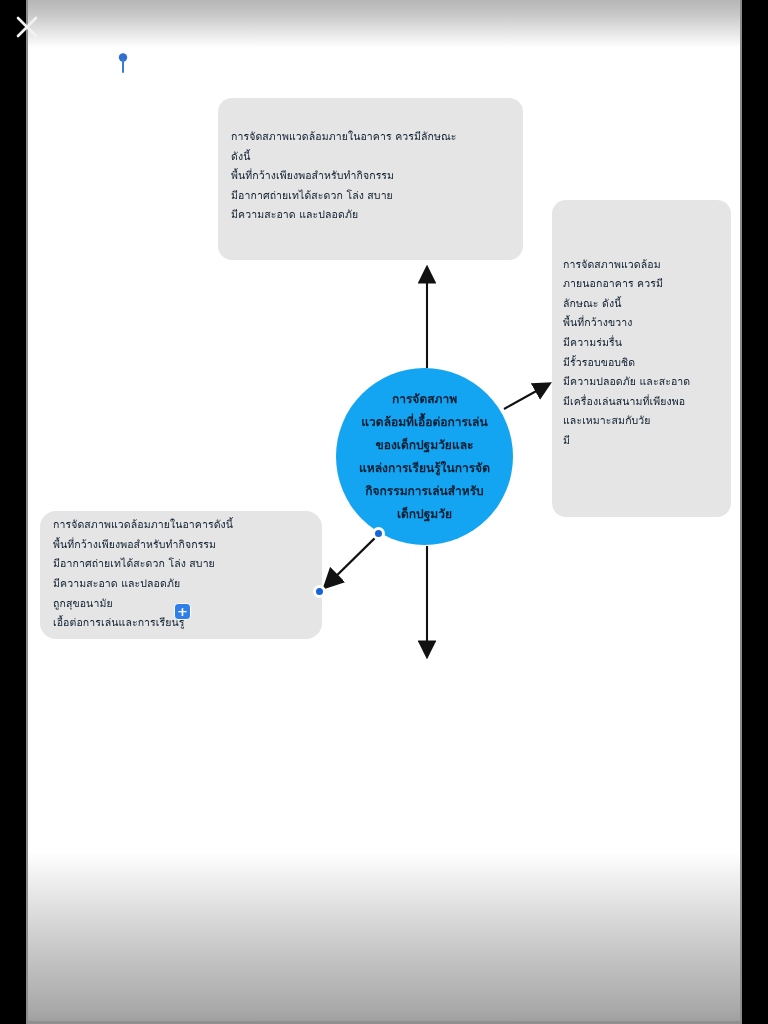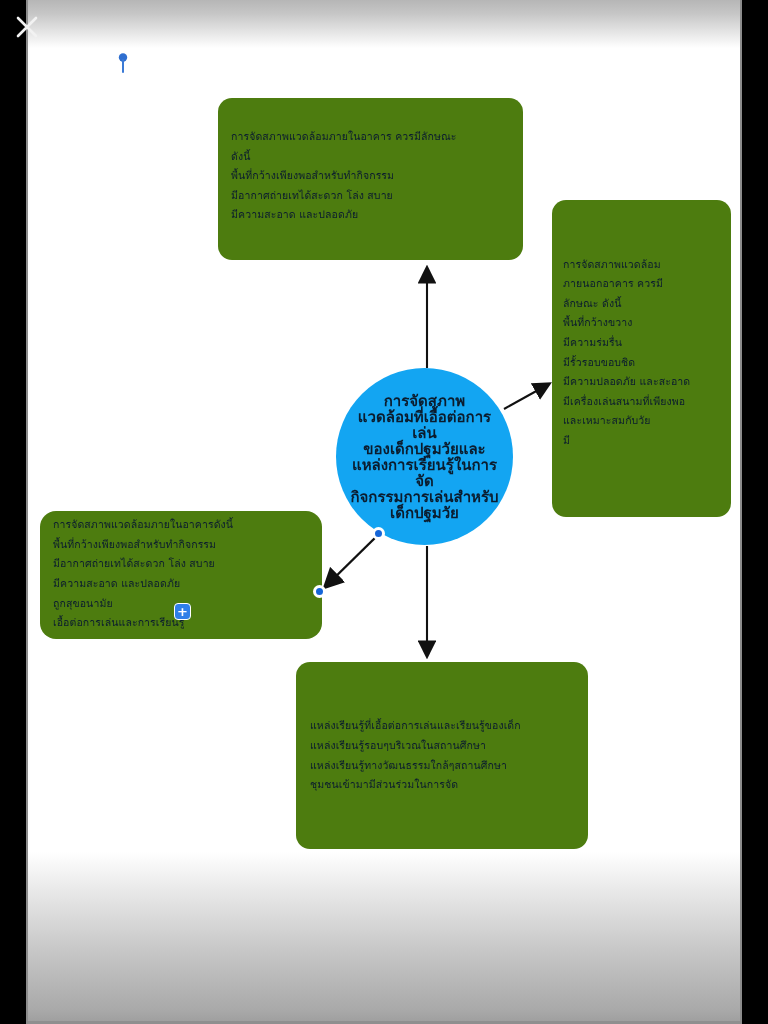--- a/index.html
+++ b/index.html
@@ -100,21 +100,21 @@
     position: absolute;
     left: 0; top: 0;
     width: 714px; height: 1024px;
     z-index: 8;
     pointer-events: none;
   }
 
   
   .node {
     position: absolute;
-    background: #4d7c0f;
+    background: #e5e5e5;
     border-radius: 14px;
     z-index: 12;
     box-sizing: border-box;
     display: flex;
     align-items: center;
     cursor: pointer;
   }
   .node .txt {
     width: 100%;
     color: #0b1c2e;
@@ -161,23 +161,23 @@
     z-index: 14;
     display: flex;
     align-items: center;
     justify-content: center;
     cursor: pointer;
   }
   #node-center .txt {
     width: 152px;
     text-align: center;
     color: #0b1c2e;
-    font-size: 15px;
+    font-size: 12px;
     font-weight: bold;
-    line-height: 16px;
+    line-height: 23px;
     white-space: pre-line;
   }
 
   
   .handle {
     position: absolute;
     width: 13px;
     height: 13px;
     border-radius: 50%;
     background: #1565d8;
@@ -283,26 +283,20 @@
 
     <div class="node" id="node-indoor-left">
       <div class="txt">การจัดสภาพแวดล้อมภายในอาคารดังนี้
 พื้นที่กว้างเพียงพอสำหรับทำกิจกรรม
 มีอากาศถ่ายเทได้สะดวก  โล่ง สบาย
 มีความสะอาด และปลอดภัย
 ถูกสุขอนามัย
 เอื้อต่อการเล่นและการเรียนรู้</div>
     </div>
 
-    <div class="node" id="node-learning-bottom">
-      <div class="txt">แหล่งเรียนรู้ที่เอื้อต่อการเล่นและเรียนรู้ของเด็ก
-แหล่งเรียนรู้รอบๆบริเวณในสถานศึกษา
-แหล่งเรียนรู้ทางวัฒนธรรมใกล้ๆสถานศึกษา
-ชุมชนเข้ามามีส่วนร่วมในการจัด</div>
-    </div>
 
     <div id="node-center">
       <div class="txt">การจัดสภาพ
 แวดล้อมที่เอื้อต่อการเล่น
 ของเด็กปฐมวัยและ
 แหล่งการเรียนรู้ในการจัด
 กิจกรรมการเล่นสำหรับ
 เด็กปฐมวัย</div>
     </div>
 

